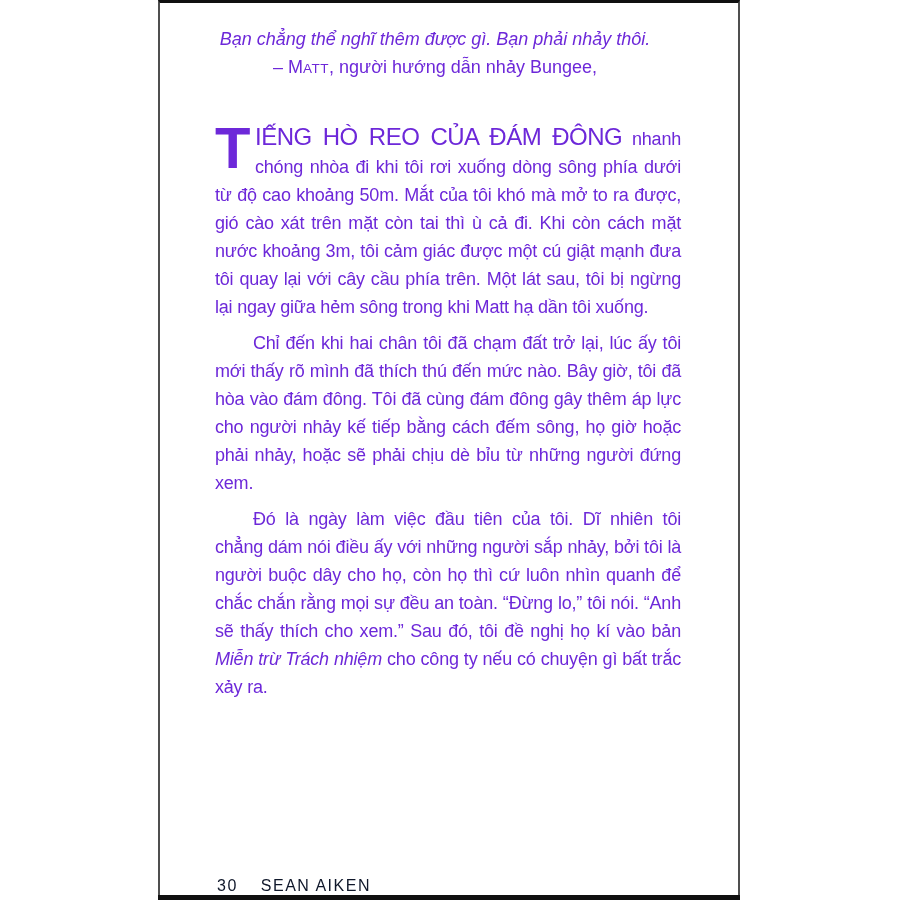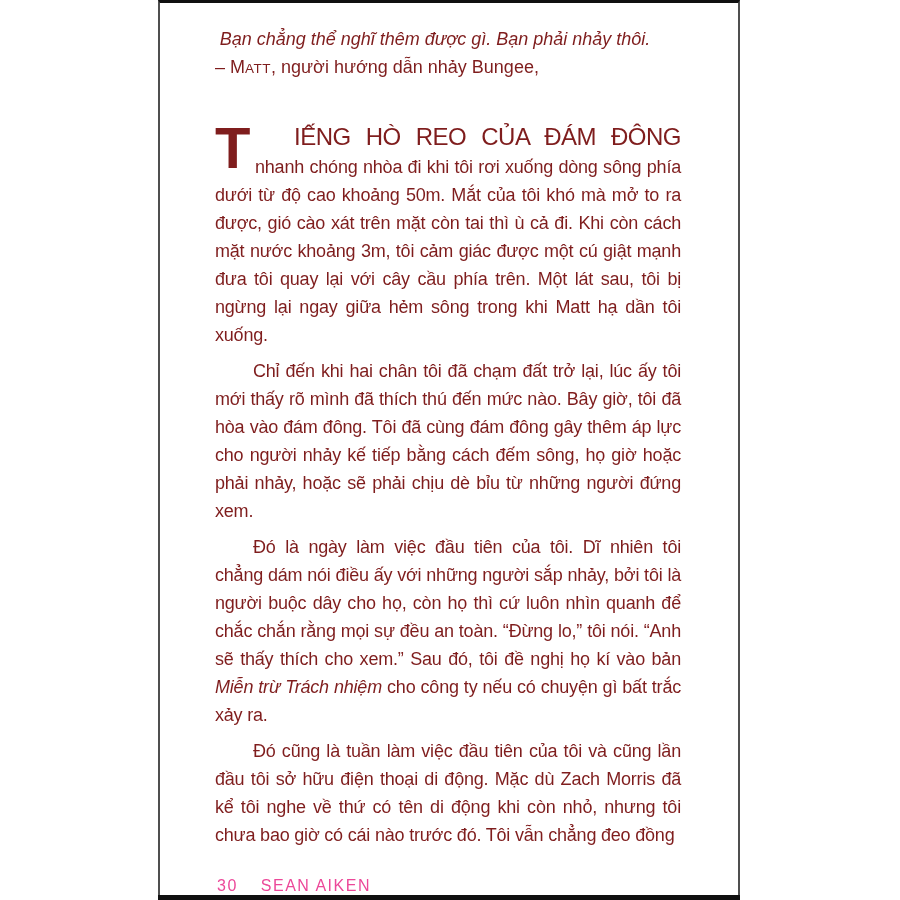--- a/index.html
+++ b/index.html
@@ -34,35 +34,35 @@
     right: -2px;
     bottom: 1px;
     height: 7px;
     background: #101010;
   }
   .content {
     position: absolute;
     left: 55px;
     top: 22px;
     width: 466px;
-    color: #7f1d1d;
+    color: #6d28d9;
   }
   
   .epigraph {
     width: 440px;
     font-size: 18px;
     line-height: 28px;
     margin-bottom: 40px;
   }
   .epigraph .quote {
     font-style: italic;
     text-align: center;
   }
   .epigraph .attr {
-    text-align: left;
+    text-align: center;
   }
   .name-small {
     font-size: 13.5px;
     letter-spacing: 0.5px;
   }
   
   p.body-par {
     margin: 0;
     font-size: 18px;
     line-height: 28px;
@@ -80,31 +80,30 @@
     height: 52px;
     width: 32px;
     margin: 4px 8px 0 0;
     font-weight: 700;
     letter-spacing: 0;
   }
   .lead-caps {
     font-size: 24px;
     line-height: 28px;
     letter-spacing: -0.5px;
-    margin-left: 39px;
   }
   .ital { font-style: italic; margin-top: 17px; }
   
   .footer {
     position: absolute;
     left: 57px;
     top: 874px;
     font-size: 16px;
     letter-spacing: 1.5px;
-    color: #ec4899;
+    color: #0f172a;
     white-space: nowrap;
   }
   .pagenum { margin-right: 23px; }
 </style>
 </head>
 <body>
 
 <div class="canvas">
   <div class="page">
     <div class="bottom-edge"></div>
@@ -115,21 +114,20 @@
         <div class="quote">Bạn chẳng thể nghĩ thêm được gì. Bạn phải nhảy thôi.</div>
         <div class="attr"><span>– </span><span>M</span><span class="name-small">ATT</span><span>, người hướng dẫn nhảy Bungee,</span></div>
       </div>
 
       <p class="body-par"><span class="dropcap">T</span><span class="lead-caps">IẾNG HÒ REO CỦA ĐÁM ĐÔNG</span> <span>nhanh chóng nhòa đi khi tôi rơi xuống dòng sông phía dưới từ độ cao khoảng 50m. Mắt của tôi khó mà mở to ra được, gió cào xát trên mặt còn tai thì ù cả đi. Khi còn cách mặt nước khoảng 3m, tôi cảm giác được một cú giật mạnh đưa tôi quay lại với cây cầu phía trên. Một lát sau, tôi bị ngừng lại ngay giữa hẻm sông trong khi Matt hạ dần tôi xuống.</span></p>
 
       <p class="body-par indent">Chỉ đến khi hai chân tôi đã chạm đất trở lại, lúc ấy tôi mới thấy rõ mình đã thích thú đến mức nào. Bây giờ, tôi đã hòa vào đám đông. Tôi đã cùng đám đông gây thêm áp lực cho người nhảy kế tiếp bằng cách đếm sông, họ giờ hoặc phải nhảy, hoặc sẽ phải chịu dè bỉu từ những người đứng xem.</p>
 
       <p class="body-par indent"><span>Đó là ngày làm việc đầu tiên của tôi. Dĩ nhiên tôi chẳng dám nói điều ấy với những người sắp nhảy, bởi tôi là người buộc dây cho họ, còn họ thì cứ luôn nhìn quanh để chắc chắn rằng mọi sự đều an toàn. “Đừng lo,” tôi nói. “Anh sẽ thấy thích cho xem.” Sau đó, tôi đề nghị họ kí vào bản </span><span class="ital">Miễn trừ Trách nhiệm</span><span> cho công ty nếu có chuyện gì bất trắc xảy ra.</span></p>
 
-      <p class="body-par indent">Đó cũng là tuần làm việc đầu tiên của tôi và cũng lần đầu tôi sở hữu điện thoại di động. Mặc dù Zach Morris đã kể tôi nghe về thứ có tên di động khi còn nhỏ, nhưng tôi chưa bao giờ có cái nào trước đó. Tôi vẫn chẳng đeo đồng</p>
 
     </div>
 
     <div class="footer">
       <span class="pagenum">30</span><span class="author">SEAN AIKEN</span>
     </div>
   </div>
 </div>
 
 </body></html>

